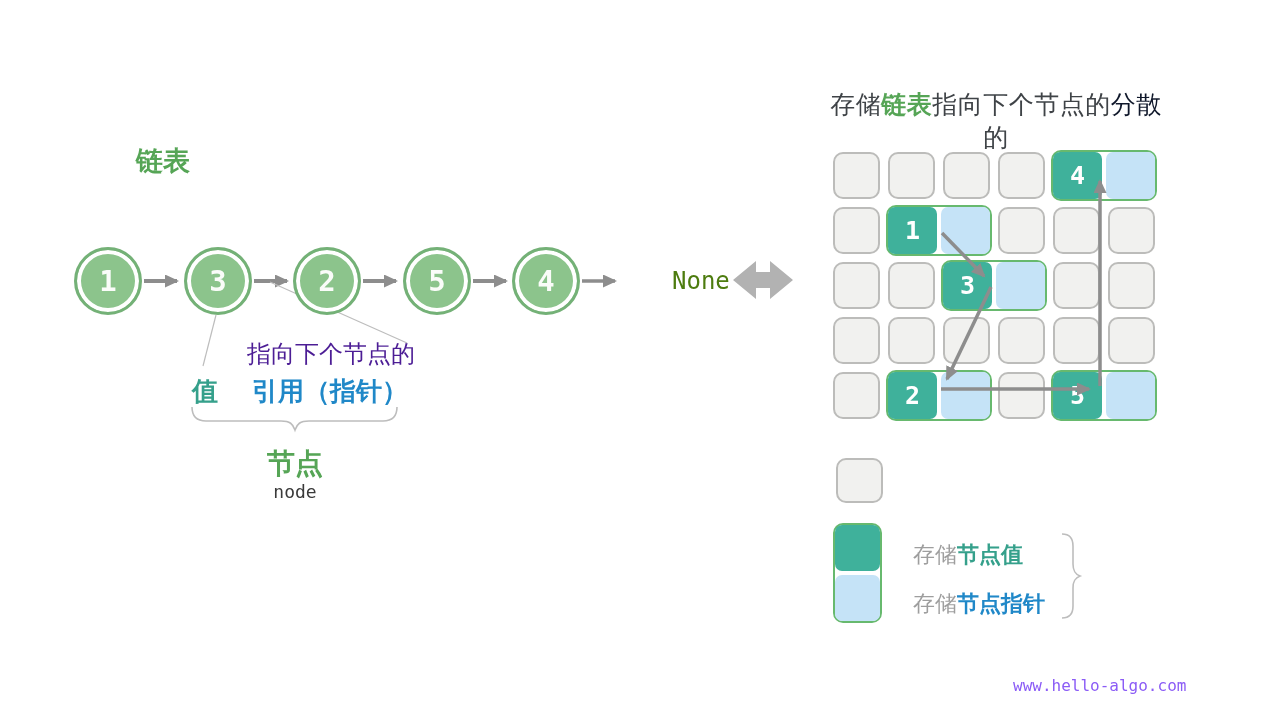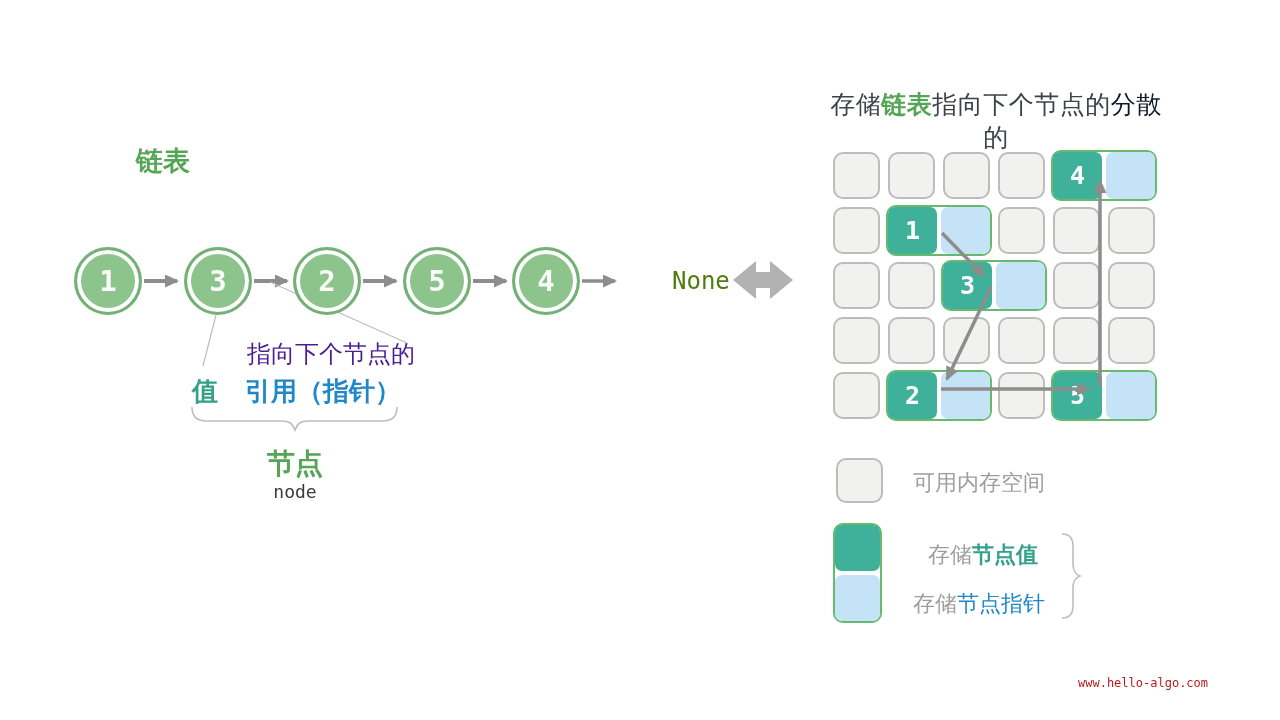--- a/index.html
+++ b/index.html
@@ -16,21 +16,21 @@
   
   .lnode{width:68px;height:68px;border-radius:50%;box-sizing:border-box;
          background:#8cc48c;border:3px solid #74b177;box-shadow:inset 0 0 0 4px #ffffff;
          display:flex;align-items:center;justify-content:center;
          color:#fafcf9;font-size:29px;font-weight:700;z-index:4;}
   .none-label{left:632px;top:267px;width:80px;font-size:24px;color:#4d7c0f;z-index:4;margin-left:40px;}
 
   
   .caption{left:240px;top:338px;width:182px;font-size:24px;color:#4c1d95;}
   .value-label{left:178px;top:374px;width:54px;font-size:26px;font-weight:700;color:#35a08b;}
-  .pointer-label{left:234px;top:374px;width:178px;font-size:26px;font-weight:700;color:#2088c8;}
+  .pointer-label{left:241px;top:374px;width:178px;font-size:26px;font-weight:700;color:#2088c8;}
   .node-cn{left:230px;top:445px;width:130px;font-size:28px;font-weight:700;color:#56a556;}
   .node-en{left:230px;top:481px;width:130px;font-size:18px;color:#3a3a3a;}
 
   
   .mem-title{left:818px;top:88px;width:356px;font-size:25px;color:#3f4347;letter-spacing:0.5px;}
   .mem-title .em-green{color:#56a556;font-weight:700;}
   .mem-title .em-bold{color:#0f172a;font-weight:400;}
 
   
   #memory-grid{left:833px;top:152px;display:grid;grid-template-columns:repeat(6,47px);
@@ -43,28 +43,28 @@
   .half.val{background:#3fb19b;display:flex;align-items:center;justify-content:center;
             color:#ffffff;font-size:25px;font-weight:700;
             font-family:"DejaVu Sans Mono","Liberation Mono",monospace;}
   .half.ptr{background:#c5e3f7;}
 
   
   .legend-free-cell{left:836px;top:458px;width:47px;height:45px;}
   .legend-pair{left:835px;top:525px;width:49px;height:100px;}
   .legend-text{font-size:22px;color:#9e9e9e;white-space:nowrap;}
   .lg-free{left:913px;top:468px;}
-  .lg-value{left:913px;top:540px;margin-left:15px;}
+  .lg-value{left:913px;top:540px;}
   .lg-pointer{left:913px;top:589px;}
   .lg-value .em{color:#35a08b;font-weight:700;}
-  .lg-pointer .em{color:#2088c8;font-weight:400;}
+  .lg-pointer .em{color:#2088c8;font-weight:700;}
   .lg-node-space{left:1090px;top:546px;line-height:30px;}
   .lg-node-space .em{color:#56a556;font-weight:700;}
 
-  .watermark{left:1078px;top:676px;font-size:12px;color:#b91c1c;}
+  .watermark{left:1013px;top:676px;font-size:16px;color:#8b5cf6;}
 
   #overlay{position:absolute;left:0;top:0;z-index:3;pointer-events:none;}
 </style>
 </head>
 <body>
 
 <div id="canvas">
 
   <div class="abs center title-cn">链表</div>
 
@@ -124,21 +124,20 @@
         <div class="half val">5</div>
         <div class="half ptr"></div>
       </div>
     </div>
 
   <div class="abs cell legend-free-cell"></div>
   <div class="abs pair v legend-pair">
     <div class="half val"></div>
     <div class="half ptr"></div>
   </div>
-  <div class="abs legend-text lg-free">可用内存空间</div>
   <div class="abs legend-text lg-value"><span>存储</span><span class="em">节点值</span></div>
   <div class="abs legend-text lg-pointer"><span>存储</span><span class="em">节点指针</span></div>
 
   <div class="abs watermark mono">www.hello-algo.com</div>
 
   <svg id="overlay" width="1280" height="720" viewBox="0 0 1280 720">
     <defs>
       <marker id="ah" markerUnits="userSpaceOnUse" markerWidth="15" markerHeight="13" refX="12" refY="6.5" orient="auto">
         <path d="M0,0 L14,6.5 L0,13 Z" fill="#8d8d8d"></path>
       </marker>

